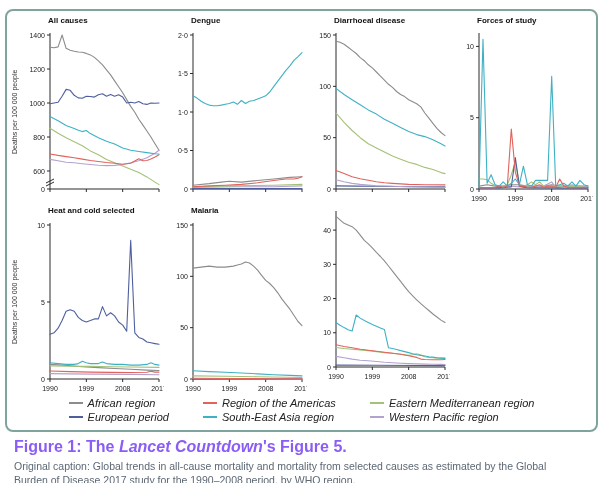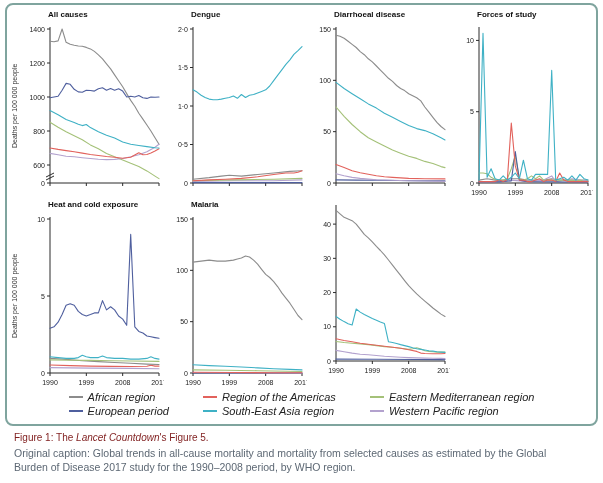--- a/index.html
+++ b/index.html
@@ -1,30 +1,30 @@
 <!DOCTYPE html>
 <html><head>
 <meta charset="utf-8">
 <style>
   html,body{margin:0;padding:0;background:#ffffff;font-family:"Liberation Sans",sans-serif;}
   body{width:603px;height:483px;overflow:hidden;}
-  .figure-box{box-sizing:border-box;width:593px;margin:3px auto 0 auto;border:2px solid #7fa49e;
+  .figure-box{box-sizing:border-box;width:593px;margin:9px auto 0 auto;border:2px solid #7fa49e;
     border-radius:8px;background:#fff;padding:4px 2px 3px 2px;}
   .charts-row{position:relative;display:flex;align-items:flex-start;padding-left:13px;}
   .ylabel{writing-mode:vertical-rl;transform:rotate(180deg);font-size:7px;color:#333;
     height:150px;margin-top:22px;margin-left:-11px;width:10px;text-align:center;}
   .panel{width:143px;flex:0 0 143px;}
   .chart-title{font-size:8px;font-weight:bold;color:#111;padding-left:27px;height:12px;line-height:12px;}
   svg{display:block;}
   .legend{display:grid;grid-template-columns:auto auto auto;column-gap:34px;row-gap:2px;
     width:max-content;margin:2px auto 4px auto;}
   .legend-item{display:flex;align-items:center;font-size:11px;color:#222;white-space:nowrap;font-style:italic;}
   .legend-swatch{display:inline-block;width:14px;height:2px;margin-right:5px;flex:0 0 14px;}
   .caption{padding:6px 14px 0 14px;}
-  .caption-title{font-size:10px;font-weight:normal;color:#7f1d1d;}
+  .caption-title{font-size:16px;font-weight:bold;color:#8b5cf6;}
   .caption-title .it{font-style:italic;}
   .caption-body{font-size:10.5px;color:#5d6874;line-height:1.38;margin-top:3px;width:565px;}
 </style>
 </head>
 <body>
 
 <div class="figure-box">
   <div class="charts-row">
     <div class="ylabel">Deaths per 100 000 people</div>
   <figure class="panel" style="margin: 0px;">
@@ -134,21 +134,21 @@
           <polyline points="29.0,152.0 33.0,152.0 37.1,152.7 41.1,156.3 45.1,158.4 49.2,159.1 53.2,159.1 57.3,157.7 61.3,147.7 65.3,134.9 69.4,157.7 73.4,159.1 77.4,157.7 81.5,154.9 85.5,157.7 89.6,154.9 93.6,159.1 97.6,159.1 101.7,159.1 105.7,159.1 109.7,159.1 113.8,159.1 117.8,159.1 121.9,159.1 125.9,160.6 129.9,159.1 134.0,160.6 138.0,160.6" fill="none" stroke="#a4c178" stroke-width="1.1" stroke-linejoin="round" stroke-linecap="round"></polyline>
           <polyline points="29.0,160.9 49.2,160.9 61.3,159.9 65.3,130.6 69.4,159.1 77.4,160.6 101.7,160.9 138.0,161.3" fill="none" stroke="#4f5f9e" stroke-width="1.1" stroke-linejoin="round" stroke-linecap="round"></polyline>
           <polyline points="29.0,160.6 37.1,160.6 45.1,160.6 49.2,159.1 53.2,160.6 57.3,159.1 61.3,102.1 65.3,144.9 69.4,159.1 73.4,159.1 77.4,160.6 81.5,160.6 85.5,159.1 89.6,157.7 93.6,160.6 97.6,159.1 101.7,159.1 105.7,160.6 109.7,152.0 113.8,159.1 117.8,160.6 121.9,160.6 125.9,160.6 129.9,160.6 134.0,160.6 138.0,160.6" fill="none" stroke="#e2625c" stroke-width="1.1" stroke-linejoin="round" stroke-linecap="round"></polyline>
           <polyline points="29.0,159.1 33.0,12.3 37.1,156.3 41.1,147.7 45.1,157.7 49.2,159.1 53.2,154.9 57.3,159.1 61.3,156.3 65.3,152.0 69.4,157.7 73.4,139.2 77.4,157.7 81.5,159.1 85.5,153.4 89.6,153.4 93.6,153.4 97.6,153.4 101.7,49.4 105.7,159.1 109.7,157.7 113.8,156.3 117.8,159.1 121.9,154.9 125.9,159.1 129.9,153.4 134.0,157.7 138.0,159.1" fill="none" stroke="#3fb1c5" stroke-width="1.1" stroke-linejoin="round" stroke-linecap="round"></polyline>
         </svg>
       </figure>
     </div>
   <div class="charts-row">
     <div class="ylabel">Deaths per 100 000 people</div>
   <figure class="panel" style="margin: 0px;">
-        <div class="chart-title">Heat and cold exposure</div>
+        <div class="chart-title">Heat and cold selected</div>
         <svg width="143" height="178">
           <line x1="29" y1="6" x2="29" y2="162" stroke="#2b2b2b" stroke-width="1"></line>
           <line x1="29" y1="162" x2="138" y2="162" stroke="#2b2b2b" stroke-width="1"></line>
           <line x1="26" y1="162" x2="29" y2="162" stroke="#2b2b2b" stroke-width="1"></line>
           <text x="24" y="164.5" text-anchor="end" font-size="7" fill="#222">0</text>
           <line x1="26" y1="85" x2="29" y2="85" stroke="#2b2b2b" stroke-width="1"></line>
           <text x="24" y="87.5" text-anchor="end" font-size="7" fill="#222">5</text>
           <line x1="26" y1="8" x2="29" y2="8" stroke="#2b2b2b" stroke-width="1"></line>
           <text x="24" y="10.5" text-anchor="end" font-size="7" fill="#222">10</text>
           <line x1="29" y1="162" x2="29" y2="165" stroke="#2b2b2b" stroke-width="1"></line>

